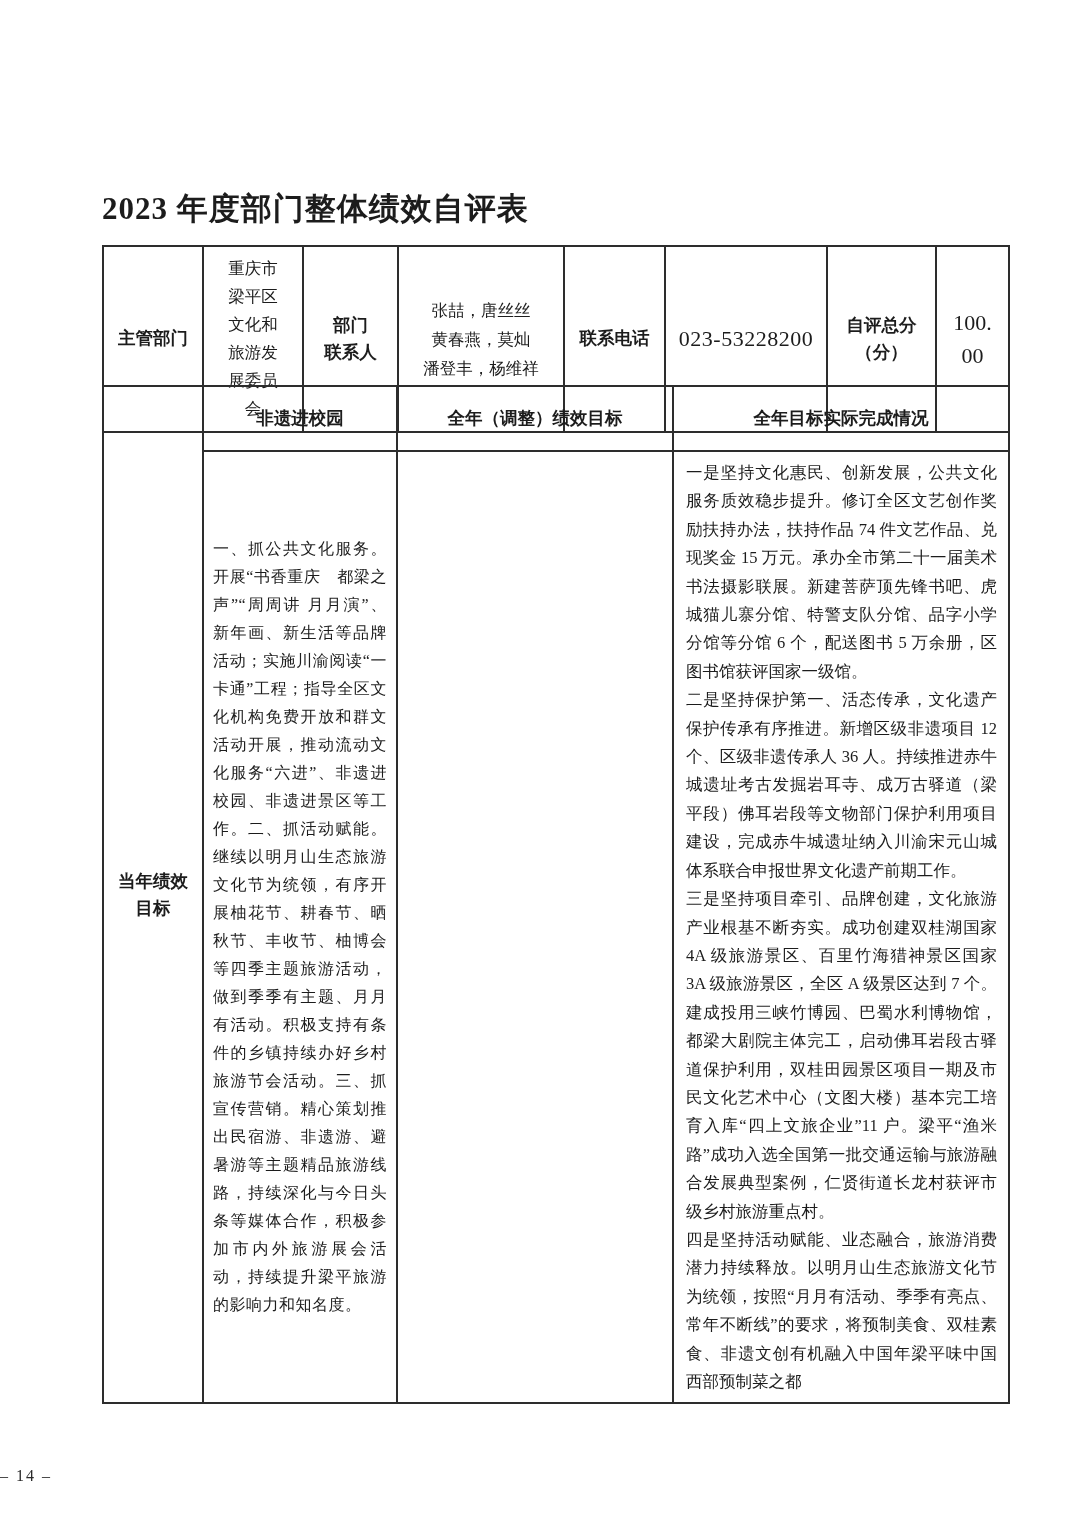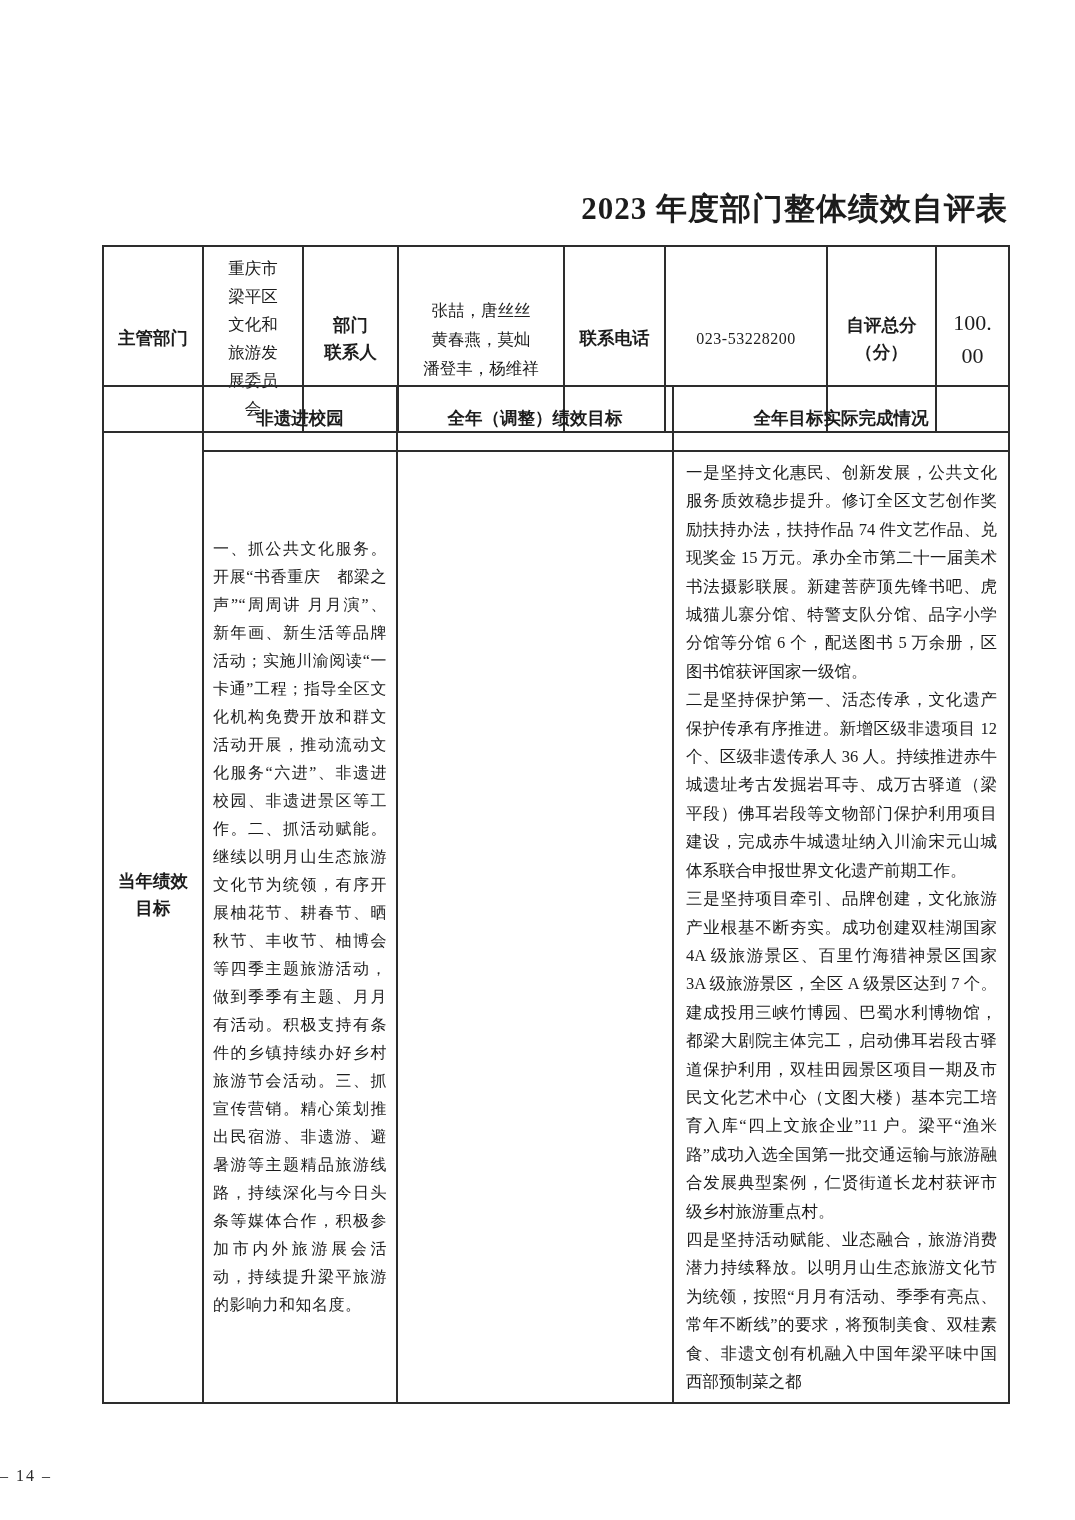--- a/index.html
+++ b/index.html
@@ -7,21 +7,21 @@
   body {
     width: 1075px; height: 1520px;
     position: relative;
     font-family: "Liberation Serif", "DejaVu Serif", serif;
     color: #1c1c1c;
     -webkit-font-smoothing: antialiased;
   }
   .doc-title {
     position: absolute;
     left: 102px; top: 188px; width: 906px;
-    text-align: right;
+    text-align: left;
     font-size: 31px;
     font-weight: bold;
     letter-spacing: 1px;
     font-family: "Liberation Serif", "DejaVu Serif", serif;
   }
   table {
     position: absolute;
     left: 102px;
     border-collapse: collapse;
     table-layout: fixed;
@@ -50,21 +50,21 @@
     line-height: 28px;
     padding: 4px 13px;
   }
   .names-value {
     font-size: 16.5px;
     line-height: 29px;
     white-space: pre-line;
     margin-top: 48px;
   }
   .phone-value {
-    font-size: 16px;
+    font-size: 22px;
     letter-spacing: 0.5px;
     border-radius: 6px;
   }
   .score-wrap {
     display: inline-block;
     width: 48px;
     word-break: break-all;
     font-size: 22px;
     line-height: 1.5;
     text-align: center;

